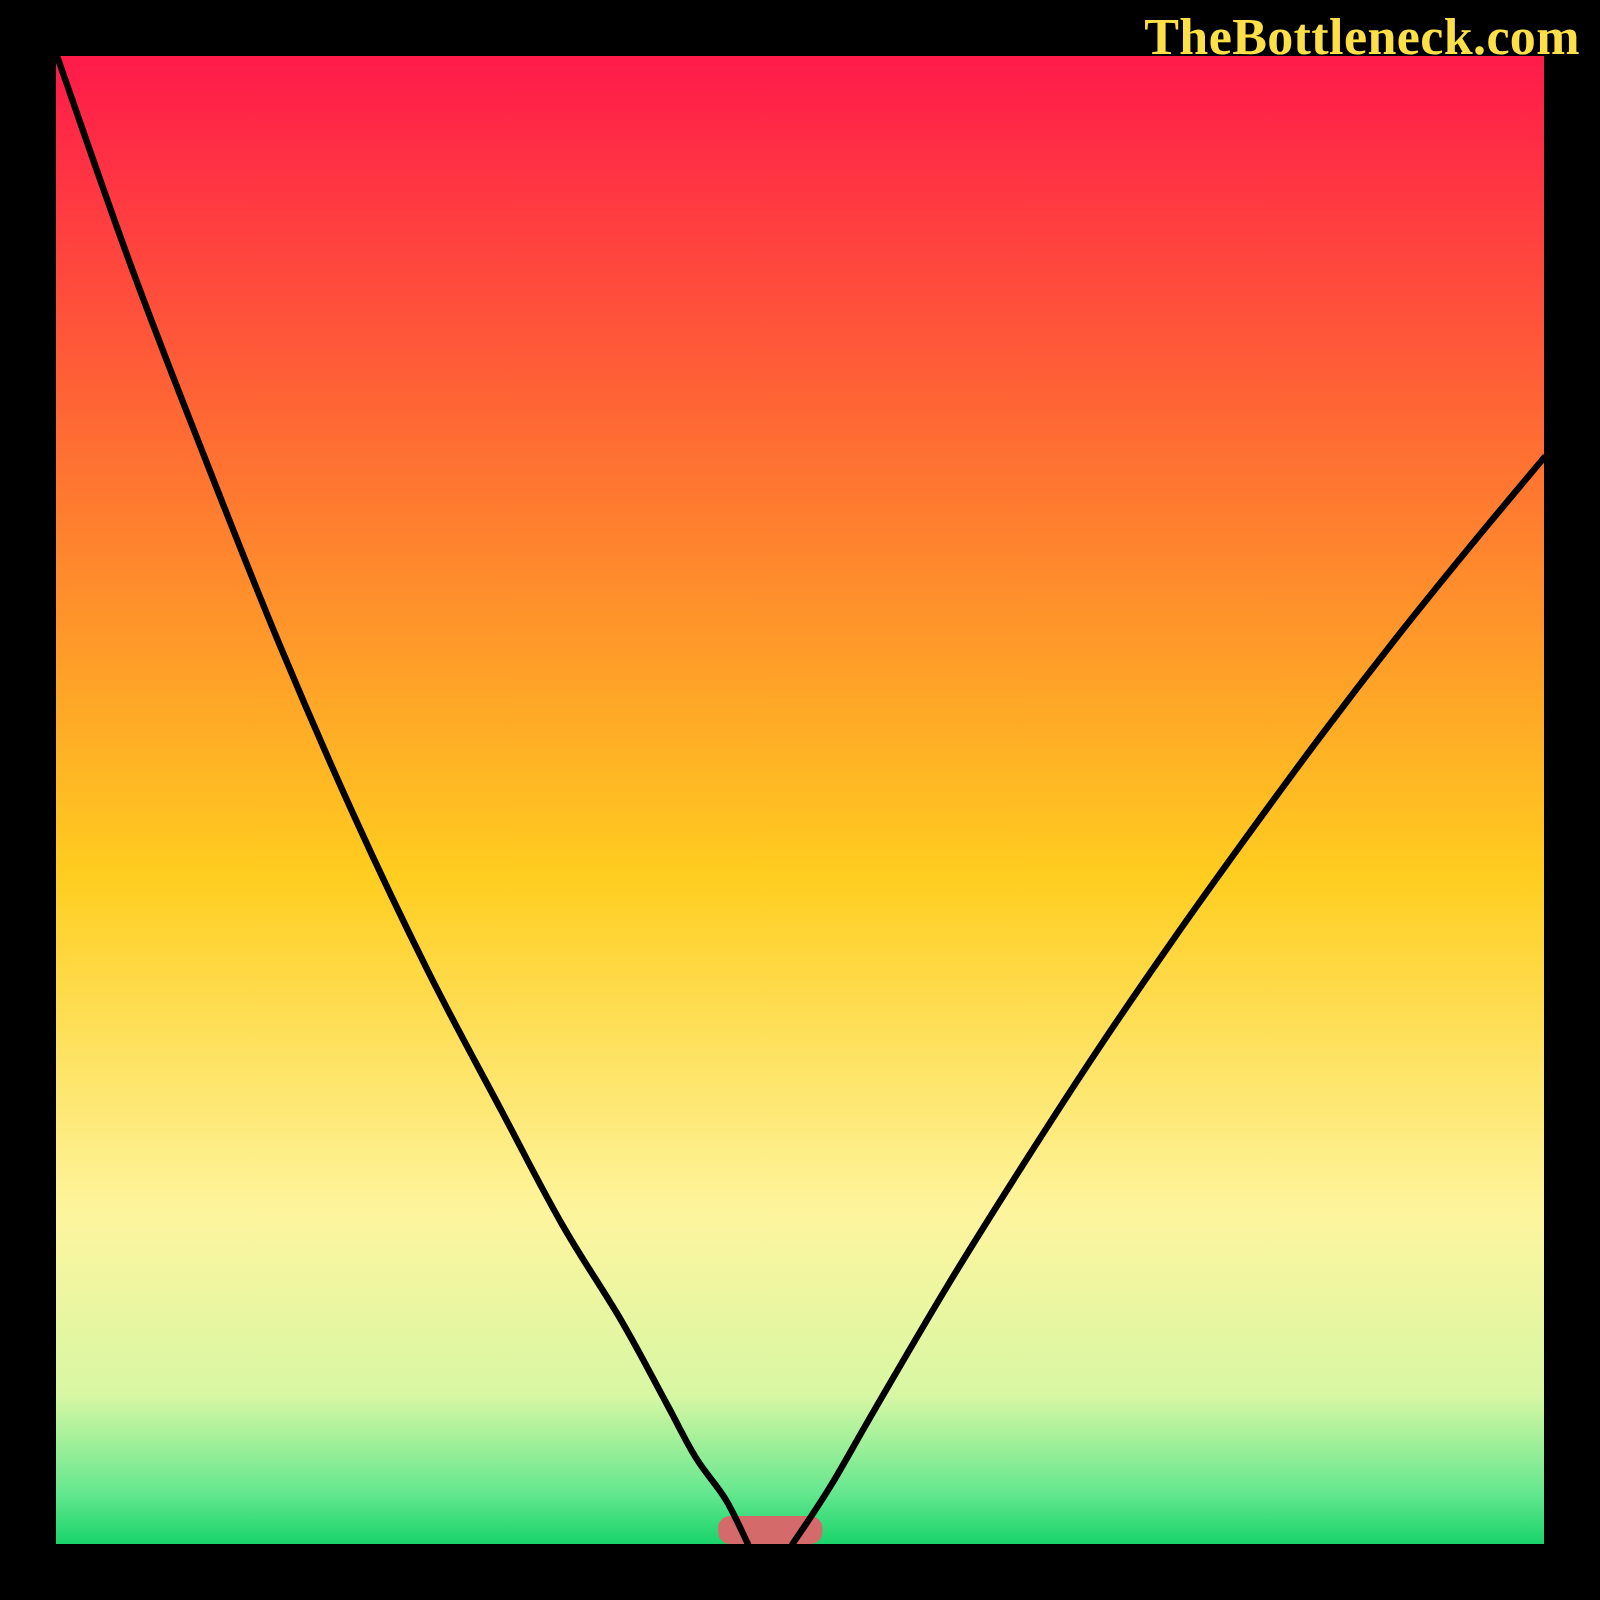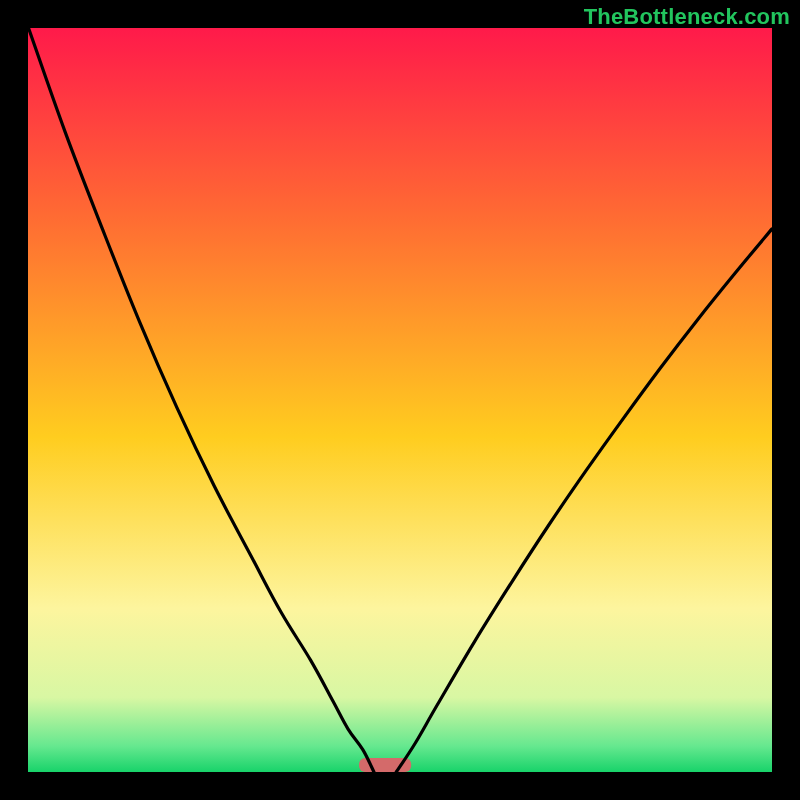--- a/index.html
+++ b/index.html
@@ -14,25 +14,26 @@
   .frame {
     position: relative;
     width: 800px;
     height: 800px;
     background: #000;
   }
   .watermark {
     position: absolute;
     top: 4px;
     right: 10px;
-    font-size: 22px;
+    font-size: 26px;
     font-weight: 600;
-    color: #22c55e;
+    color: #fde047;
     letter-spacing: 0.2px;
     z-index: 10;
+    font-family: Liberation Serif, serif;
   }
   svg {
     display: block;
   }
 </style>
 </head>
 <body>
 
 <div class="frame">
   <div class="watermark">TheBottleneck.com</div>

